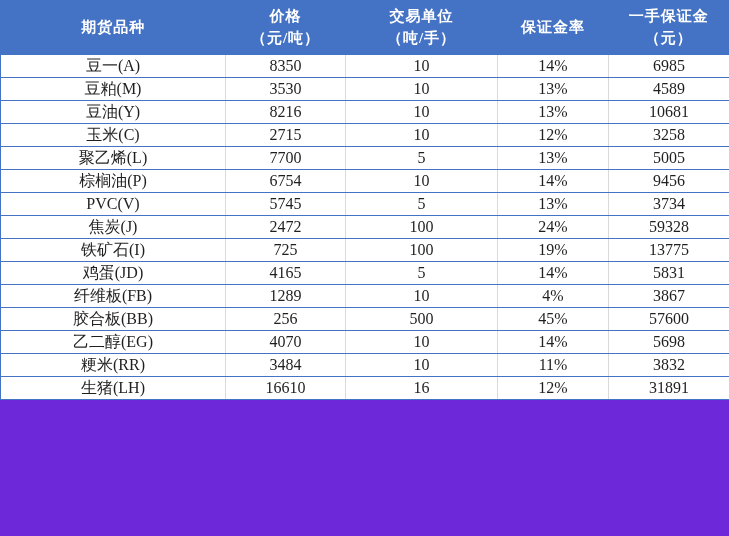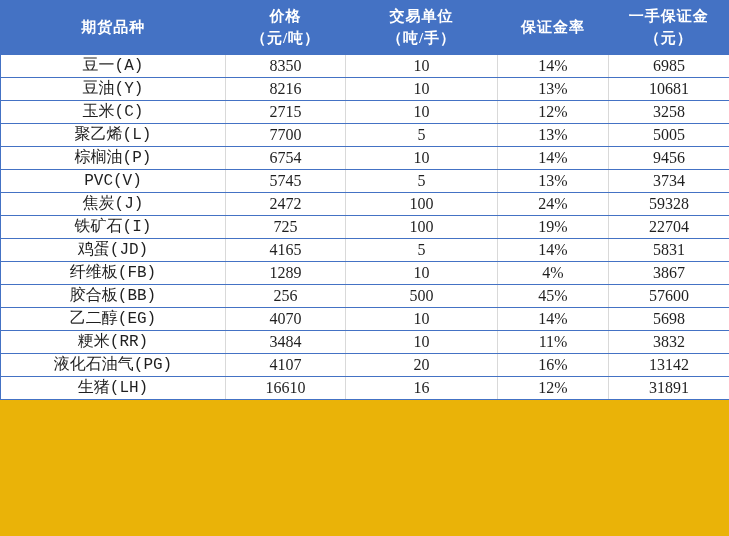--- a/index.html
+++ b/index.html
@@ -4,21 +4,21 @@
 <style>
   html, body {
     margin: 0;
     padding: 0;
     background: #ffffff;
   }
   .page {
     width: 729px;
     height: 536px;
     overflow: hidden;
-    background: #eab308;
+    background: #6d28d9;
     font-family: "Liberation Serif", "DejaVu Serif", serif;
   }
   table.margin-table {
     width: 729px;
     border-collapse: collapse;
     table-layout: fixed;
     border: 1px solid #4472C4;
   }
   col.c1 { width: 225px; }
   col.c2 { width: 120px; }
@@ -49,21 +49,21 @@
     text-align: center;
     vertical-align: middle;
     padding: 0;
     border-top: 1px solid #4472C4;
     border-bottom: 1px solid #4472C4;
     border-left: 1px solid #D9D9D9;
     white-space: nowrap;
     overflow: hidden;
     line-height: 22px;
   }
-  tbody td:first-child { border-left: none; font-family: Liberation Mono, monospace; }
+  tbody td:first-child { border-left: none; }
 </style>
 </head>
 <body>
 
 <div class="page">
   <table class="margin-table">
     <colgroup>
       <col class="c1">
         <col class="c2">
         <col class="c3">
@@ -94,20 +94,27 @@
     </thead>
     <tbody>
         <tr>
           <td>豆一(A)</td>
           <td>8350</td>
           <td>10</td>
           <td>14%</td>
           <td>6985</td>
         </tr>
         <tr>
+          <td>豆粕(M)</td>
+          <td>3530</td>
+          <td>10</td>
+          <td>13%</td>
+          <td>4589</td>
+        </tr>
+        <tr>
           <td>豆油(Y)</td>
           <td>8216</td>
           <td>10</td>
           <td>13%</td>
           <td>10681</td>
         </tr>
         <tr>
           <td>玉米(C)</td>
           <td>2715</td>
           <td>10</td>
@@ -140,21 +147,21 @@
           <td>2472</td>
           <td>100</td>
           <td>24%</td>
           <td>59328</td>
         </tr>
         <tr>
           <td>铁矿石(I)</td>
           <td>725</td>
           <td>100</td>
           <td>19%</td>
-          <td>22704</td>
+          <td>13775</td>
         </tr>
         <tr>
           <td>鸡蛋(JD)</td>
           <td>4165</td>
           <td>5</td>
           <td>14%</td>
           <td>5831</td>
         </tr>
         <tr>
           <td>纤维板(FB)</td>
@@ -178,27 +185,20 @@
           <td>5698</td>
         </tr>
         <tr>
           <td>粳米(RR)</td>
           <td>3484</td>
           <td>10</td>
           <td>11%</td>
           <td>3832</td>
         </tr>
         <tr>
-          <td>液化石油气(PG)</td>
-          <td>4107</td>
-          <td>20</td>
-          <td>16%</td>
-          <td>13142</td>
-        </tr>
-        <tr>
           <td>生猪(LH)</td>
           <td>16610</td>
           <td>16</td>
           <td>12%</td>
           <td>31891</td>
         </tr>
       </tbody>
   </table>
 </div>
 

